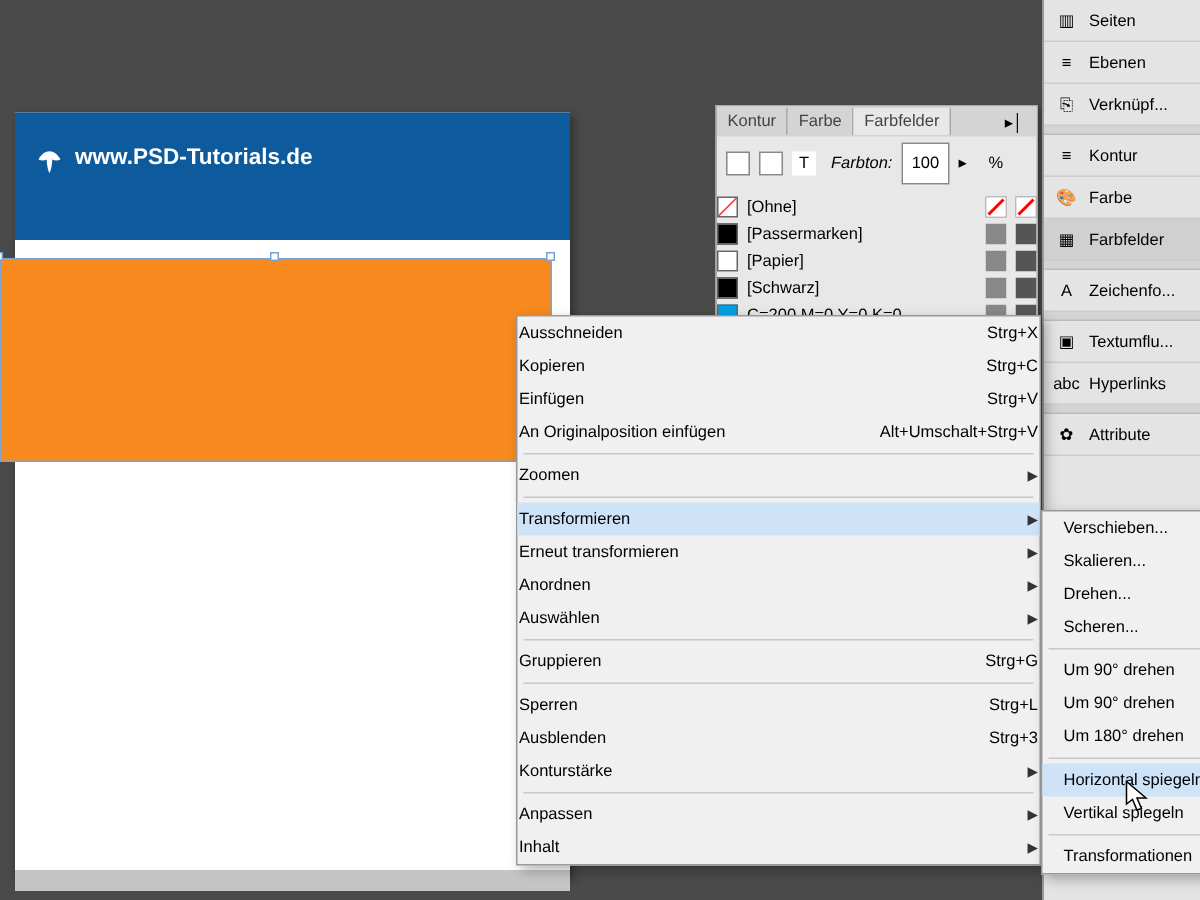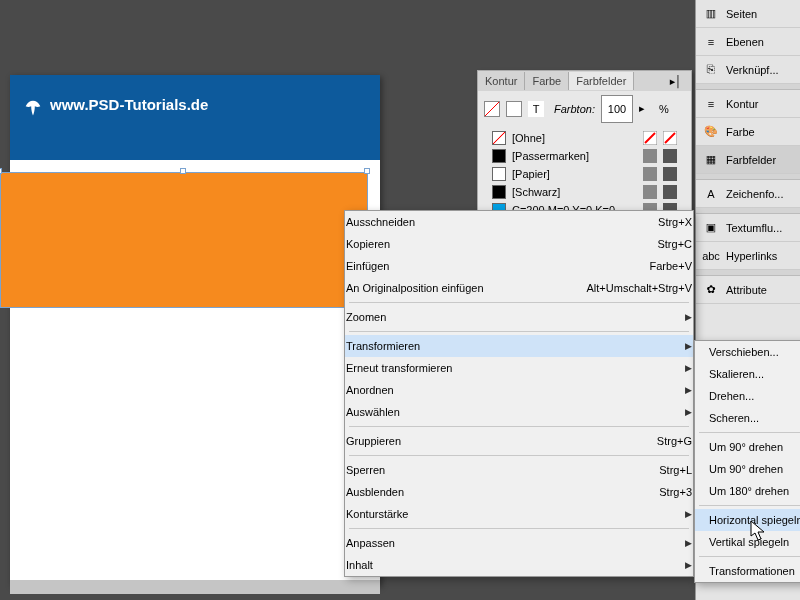--- a/index.html
+++ b/index.html
@@ -14,21 +14,21 @@
 .bottom-bar{position:absolute;left:10px;top:580px;width:370px;height:14px;background:#c5c5c5;}
 .swatch-panel{position:absolute;left:477px;top:70px;width:215px;height:145px;background:#e8e8e8;border:1px solid #aaa;box-shadow:2px 2px 4px rgba(0,0,0,.3);}
 .swatch-tabs{display:flex;background:#d4d4d4;height:20px;align-items:center;}
 .swatch-tab{padding:3px 7px;border-right:1px solid #aaa;cursor:pointer;color:#444;}
 .swatch-tab.active{background:#e8e8e8;}
 .tab-menu{margin-left:auto;width:30px;text-align:center;cursor:pointer;}
 .swatch-tools{display:flex;align-items:center;padding:4px 6px;gap:6px;}
 .tool-ic{width:16px;height:16px;display:inline-block;border:1px solid #888;background:#fff;}
 .hue-label{margin-left:4px;font-style:italic;}
 .hue-input{width:32px;height:28px;border:1px solid #888;text-align:center;background:#fff;}
-.swatch-list{padding:2px 14px;}
+.swatch-list{padding:2px 0;}
 .swatch-row{display:flex;align-items:center;height:18px;gap:6px;}
 .sw{width:14px;height:14px;border:1px solid #666;cursor:pointer;}
 .sw-name{flex:1;}
 .sw-ic{width:14px;height:14px;display:inline-block;}
 .side-panels{position:absolute;right:0;top:0;width:105px;height:600px;background:#e4e4e4;border-left:1px solid #999;}
 .side-item{display:flex;align-items:center;height:28px;padding:0 6px;gap:6px;border-bottom:1px solid #ccc;cursor:pointer;}
 .side-item.active{background:#d0d0d0;}
 .side-ic{width:18px;height:18px;display:inline-flex;align-items:center;justify-content:center;}
 .side-sep{height:6px;background:#d4d4d4;border-bottom:1px solid #bbb;}
 .ctx-menu{position:absolute;left:344px;top:210px;width:350px;background:#f0f0f0;border:1px solid #999;box-shadow:3px 3px 8px rgba(0,0,0,.3);}
@@ -182,21 +182,21 @@
     <div class="ctx-item">
       <span>Ausschneiden</span>
       <span>Strg+X</span>
     </div>
     <div class="ctx-item">
       <span>Kopieren</span>
       <span>Strg+C</span>
     </div>
     <div class="ctx-item">
       <span>Einfügen</span>
-      <span>Farbe+V</span>
+      <span>Strg+V</span>
     </div>
     <div class="ctx-item">
       <span>An Originalposition einfügen</span>
       <span>Alt+Umschalt+Strg+V</span>
     </div>
     <div class="ctx-sep"></div>
     <div class="ctx-item">
       <span>Zoomen</span>
       <span class="ctx-arrow">▶</span>
     </div>

